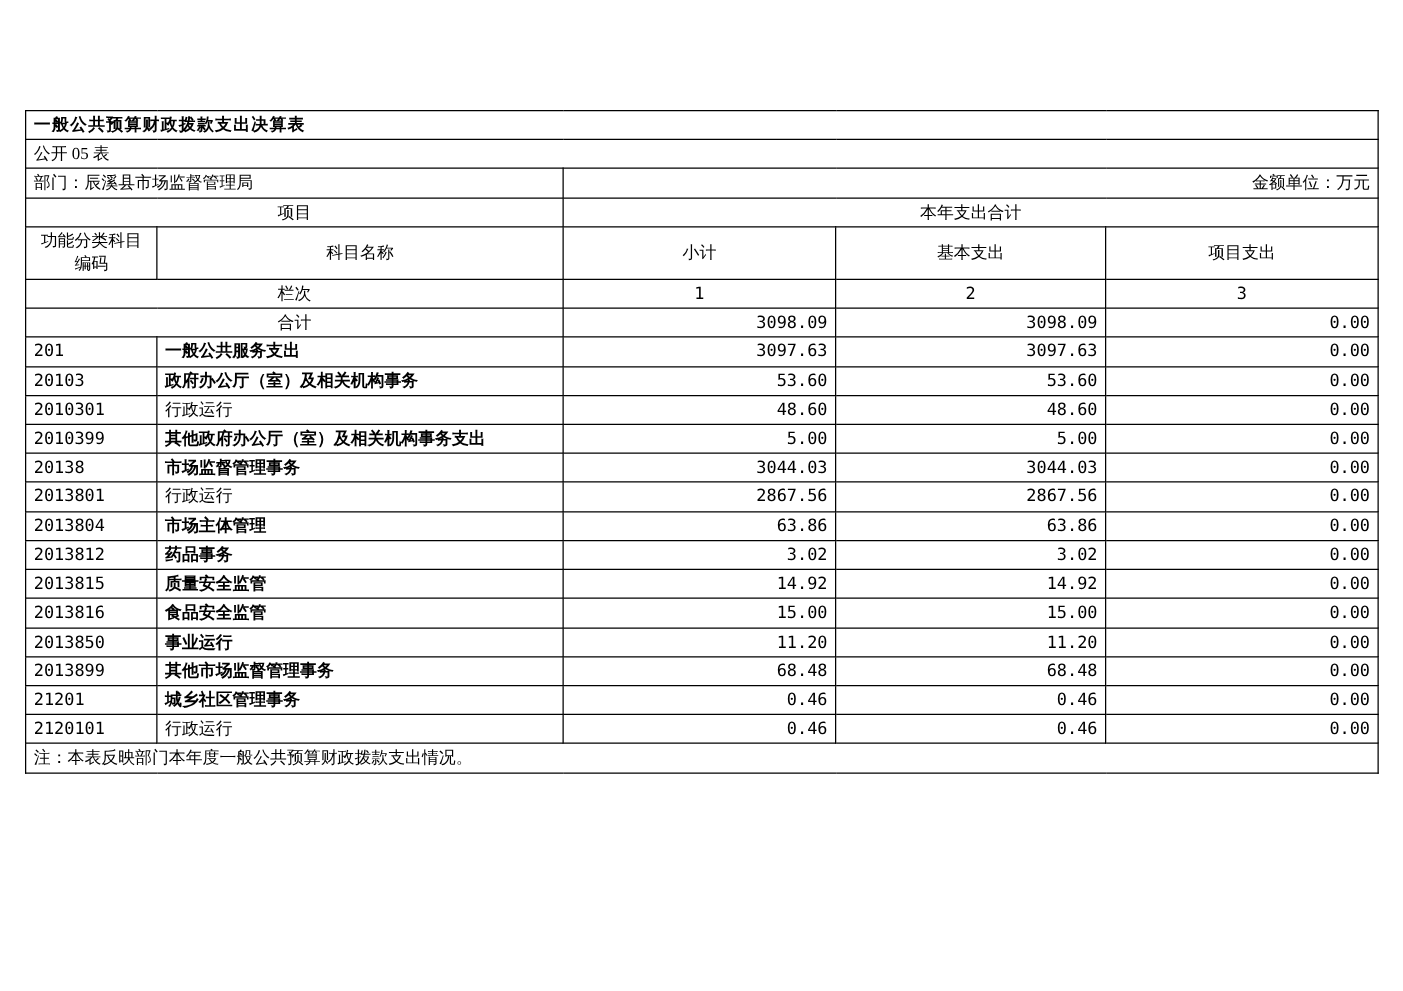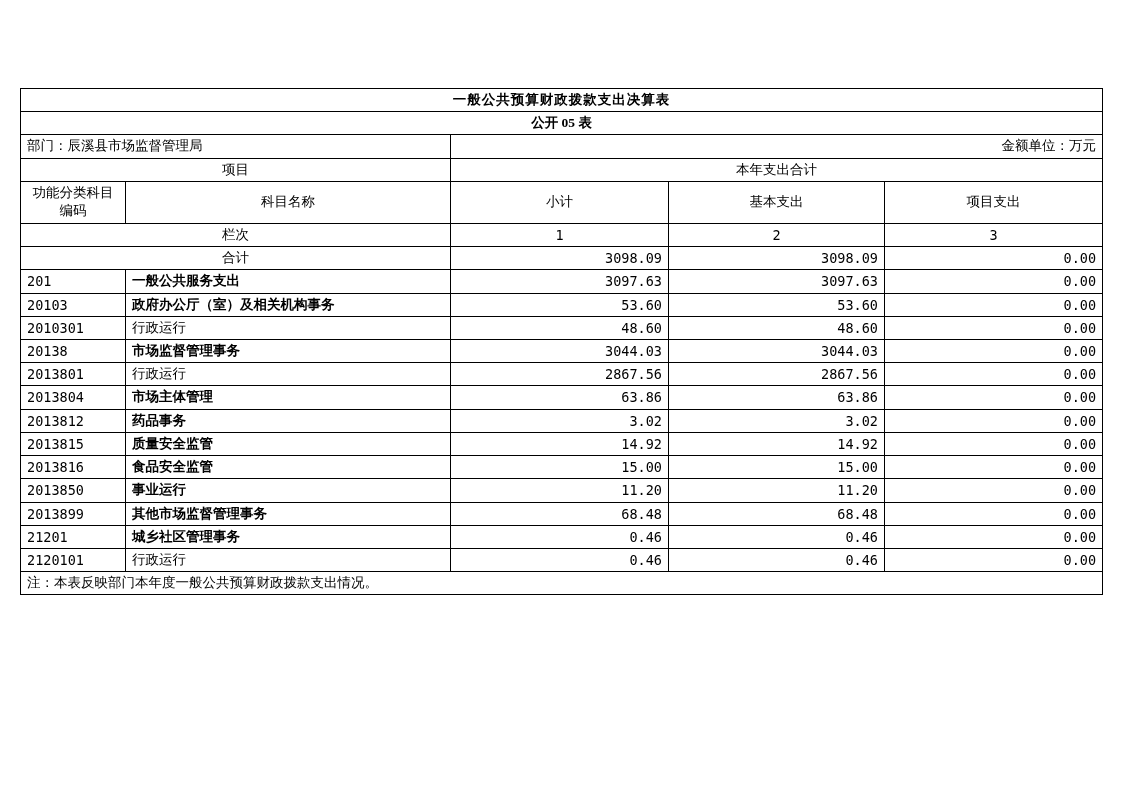--- a/index.html
+++ b/index.html
@@ -32,30 +32,29 @@
   table.doc td {
     border: 1px solid #000000;
     padding: 2px 6px;
     font-size: 13.5px;
     line-height: 1.35;
     vertical-align: middle;
     height: 23px;
     box-sizing: border-box;
   }
   .title-cell {
-    text-align: center;
     font-size: 20px;
     font-weight: bold;
     letter-spacing: 1px;
     height: 34px;
     font-family: Liberation Sans, sans-serif;
   }
   .meta-right {
-    text-align: center;
-    font-weight: bold;
+    text-align: left;
+    font-weight: normal;
     font-size: 14px;
   }
   .meta-left {
     text-align: left;
     font-size: 13.5px;
   }
   .meta-right-plain {
     text-align: right;
     font-size: 13.5px;
   }
@@ -156,20 +155,27 @@
           <td class="num">0.00</td>
         </tr>
         <tr>
           <td class="code">2010301</td>
           <td class="name-l2">行政运行</td>
           <td class="num">48.60</td>
           <td class="num">48.60</td>
           <td class="num">0.00</td>
         </tr>
         <tr>
+          <td class="code">2010399</td>
+          <td class="name-l1">其他政府办公厅（室）及相关机构事务支出</td>
+          <td class="num">5.00</td>
+          <td class="num">5.00</td>
+          <td class="num">0.00</td>
+        </tr>
+        <tr>
           <td class="code">20138</td>
           <td class="name-l1">市场监督管理事务</td>
           <td class="num">3044.03</td>
           <td class="num">3044.03</td>
           <td class="num">0.00</td>
         </tr>
         <tr>
           <td class="code">2013801</td>
           <td class="name-l2">行政运行</td>
           <td class="num">2867.56</td>

